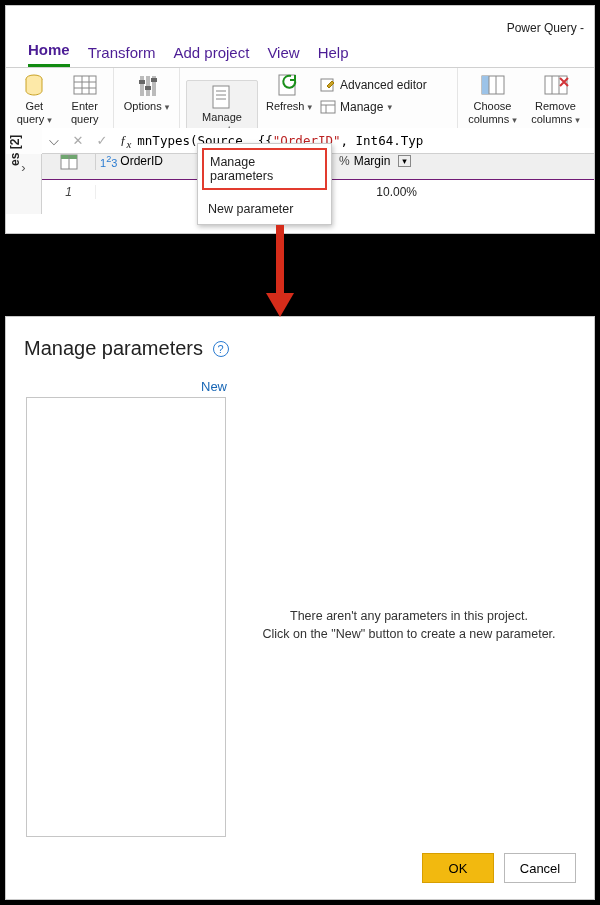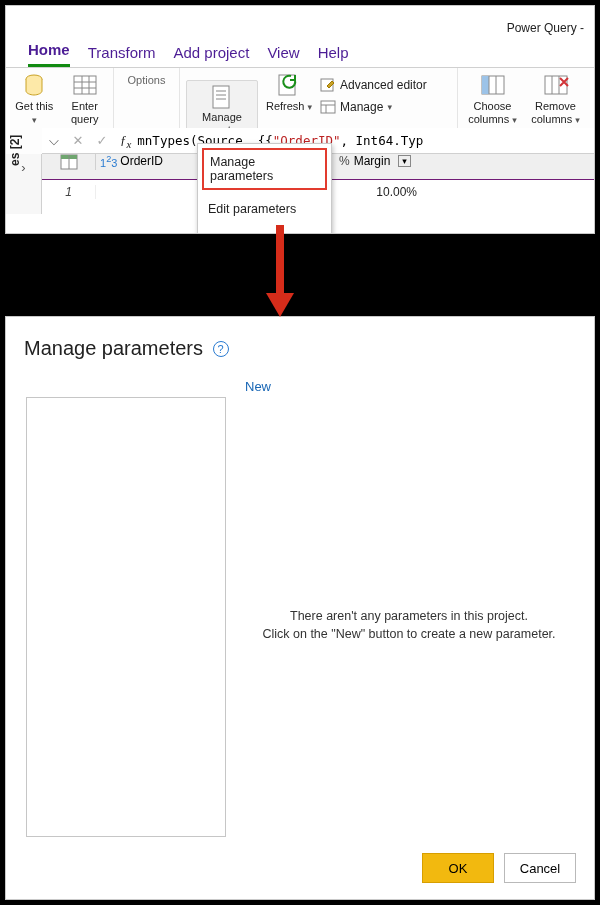--- a/index.html
+++ b/index.html
@@ -60,21 +60,21 @@
   .grow .c3 { width:86px; text-align:right; font-size:12px; color:#222; padding-right:4px;}
   
   .arrow-wrap { position:absolute; left:260px; top:225px; width:40px; height:95px; z-index:20;}
   
   .dialog {
     position:absolute; left:5px; top:316px; width:590px; height:584px;
     background:#fff; border:1px solid #c9c9c9;
   }
   .dlg-title { font-size:20px; color:#222; padding:20px 0 0 18px; }
   .help-icon { display:inline-block; width:16px; height:16px; border:1px solid #2a7bd1; border-radius:50%; color:#2a7bd1; font-size:11px; text-align:center; line-height:14px; vertical-align:2px; margin-left:4px;}
-  .newlink { color:#1866b5; font-size:13px; cursor:pointer; position:absolute; left:195px; top:62px;margin-left:44px; }
+  .newlink { color:#1866b5; font-size:13px; cursor:pointer; position:absolute; left:195px; top:62px; }
   .listbox { position:absolute; left:20px; top:80px; width:200px; height:440px; border:1px solid #c6c6c6; background:#fff;}
   .empty-msg { position:absolute; left:238px; top:290px; right:20px; text-align:center; color:#333; font-size:12.5px; line-height:18px;}
   .dlg-footer { position:absolute; right:18px; bottom:16px; display:flex; gap:10px;}
   .btn { min-width:72px; height:30px; border:1px solid #b9b9b9; background:#fff; font-size:13px; cursor:pointer; }
   .btn.primary { background:#f2b90f; border-color:#d79e00; color:#000; font-weight:500;}
   
   svg { display:block; }
 </style>
 </head>
 <body>
@@ -93,37 +93,50 @@
 
   <div class="ribbon">
 
     <div class="group" style="width:108px">
       <div class="group-buttons">
         <div class="bigbtn">
           <svg width="28" height="28">
               <ellipse cx="14" cy="7" rx="8" ry="4" fill="#fde9a8" stroke="#c9a227"></ellipse>
               <path d="M6 7v12c0 2 4 4 8 4s8-2 8-4V7" fill="#fde9a8" stroke="#c9a227"></path>
             </svg>
-          <span><span>Get this</span> <span class="caret">▾</span></span>
+          <span><span>Get query</span> <span class="caret">▾</span></span>
         </div>
         <div class="bigbtn">
           <svg width="28" height="28">
               <rect x="3" y="4" width="22" height="18" fill="#fff" stroke="#888"></rect>
               <line x1="3" y1="10" x2="25" y2="10" stroke="#888"></line>
               <line x1="3" y1="16" x2="25" y2="16" stroke="#888"></line>
               <line x1="11" y1="4" x2="11" y2="22" stroke="#888"></line>
               <line x1="18" y1="4" x2="18" y2="22" stroke="#888"></line>
             </svg>
           <span>Enter query</span>
         </div>
       </div>
       <div class="group-label">New query</div>
     </div>
 
     <div class="group" style="width:66px">
+      <div class="group-buttons" style="justify-content:center;width:100%">
+        <div class="bigbtn">
+          <svg width="28" height="28">
+              <rect x="7" y="4" width="4" height="20" fill="#bbb"></rect>
+              <rect x="13" y="4" width="4" height="20" fill="#bbb"></rect>
+              <rect x="19" y="4" width="4" height="20" fill="#bbb"></rect>
+              <rect x="6" y="8" width="6" height="4" fill="#666"></rect>
+              <rect x="12" y="14" width="6" height="4" fill="#666"></rect>
+              <rect x="18" y="6" width="6" height="4" fill="#666"></rect>
+            </svg>
+          <span><span>Options</span> <span class="caret">▾</span></span>
+        </div>
+      </div>
       <div class="group-label">Options</div>
     </div>
 
     <div class="group" style="width:278px">
       <div class="group-buttons">
         <div class="bigbtn wide btn-selected">
           <svg width="28" height="28">
               <rect x="5" y="3" width="16" height="22" fill="#fff" stroke="#888"></rect>
               <line x1="8" y1="8" x2="18" y2="8" stroke="#888"></line>
               <line x1="8" y1="12" x2="18" y2="12" stroke="#888"></line>
@@ -223,21 +236,20 @@
     <div class="grow">
       <div class="c1">1</div>
       <div class="c2"></div>
       <div class="cgap"></div>
       <div class="c3">10.00%</div>
     </div>
   </div>
 
   <div class="dropdown">
     <div class="dd-item hl">Manage parameters</div>
-    <div class="dd-item">Edit parameters</div>
     <div class="dd-item">New parameter</div>
   </div>
 </div>
 
 <div class="arrow-wrap">
   <svg width="40" height="95">
       <line x1="20" y1="0" x2="20" y2="72" stroke="#d62c1a" stroke-width="8"></line>
       <polygon points="6,68 34,68 20,92" fill="#d62c1a"></polygon>
     </svg>
 </div>

